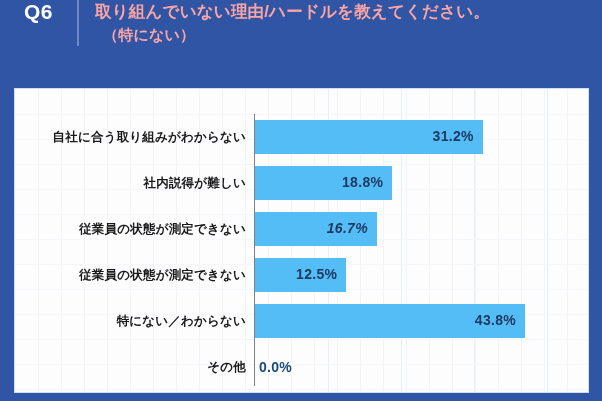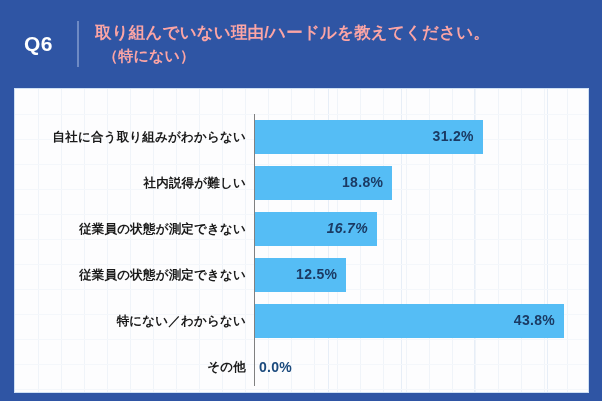--- a/index.html
+++ b/index.html
@@ -12,21 +12,20 @@
     background: #2f55a4;
     position: relative;
   }
 
   
   #header {
     position: absolute;
     left: 0; top: 0;
     width: 602px; height: 88px;
     display: flex;
-    align-items: center;
   }
   #q-number {
     width: 77px;
     text-align: center;
     color: #ffffff;
     font-size: 21px;
     font-weight: bold;
     letter-spacing: 0.5px;
     flex: 0 0 77px;
   }
@@ -238,21 +237,21 @@
           <div class="cat-label">従業員の状態が測定できない</div>
           <div class="bar-wrap">
             <div class="bar" style="width: 91.25px; position: relative;">
               <span class="bar-value" style="top: 8px;">12.5%</span>
             </div>
           </div>
         </div>
         <div class="row" style="top: 197px;">
           <div class="cat-label">特にない／わからない</div>
           <div class="bar-wrap">
-            <div class="bar" style="width: 309px; position: relative;">
+            <div class="bar" style="width: 270px; position: relative;">
               <span class="bar-value" style="top: 8px;">43.8%</span>
             </div>
           </div>
         </div>
         <div class="row" style="top: 243px;">
           <div class="cat-label">その他</div>
           <div class="bar-wrap">
             <span class="bar-value outside">0.0%</span>
           </div>
         </div>

